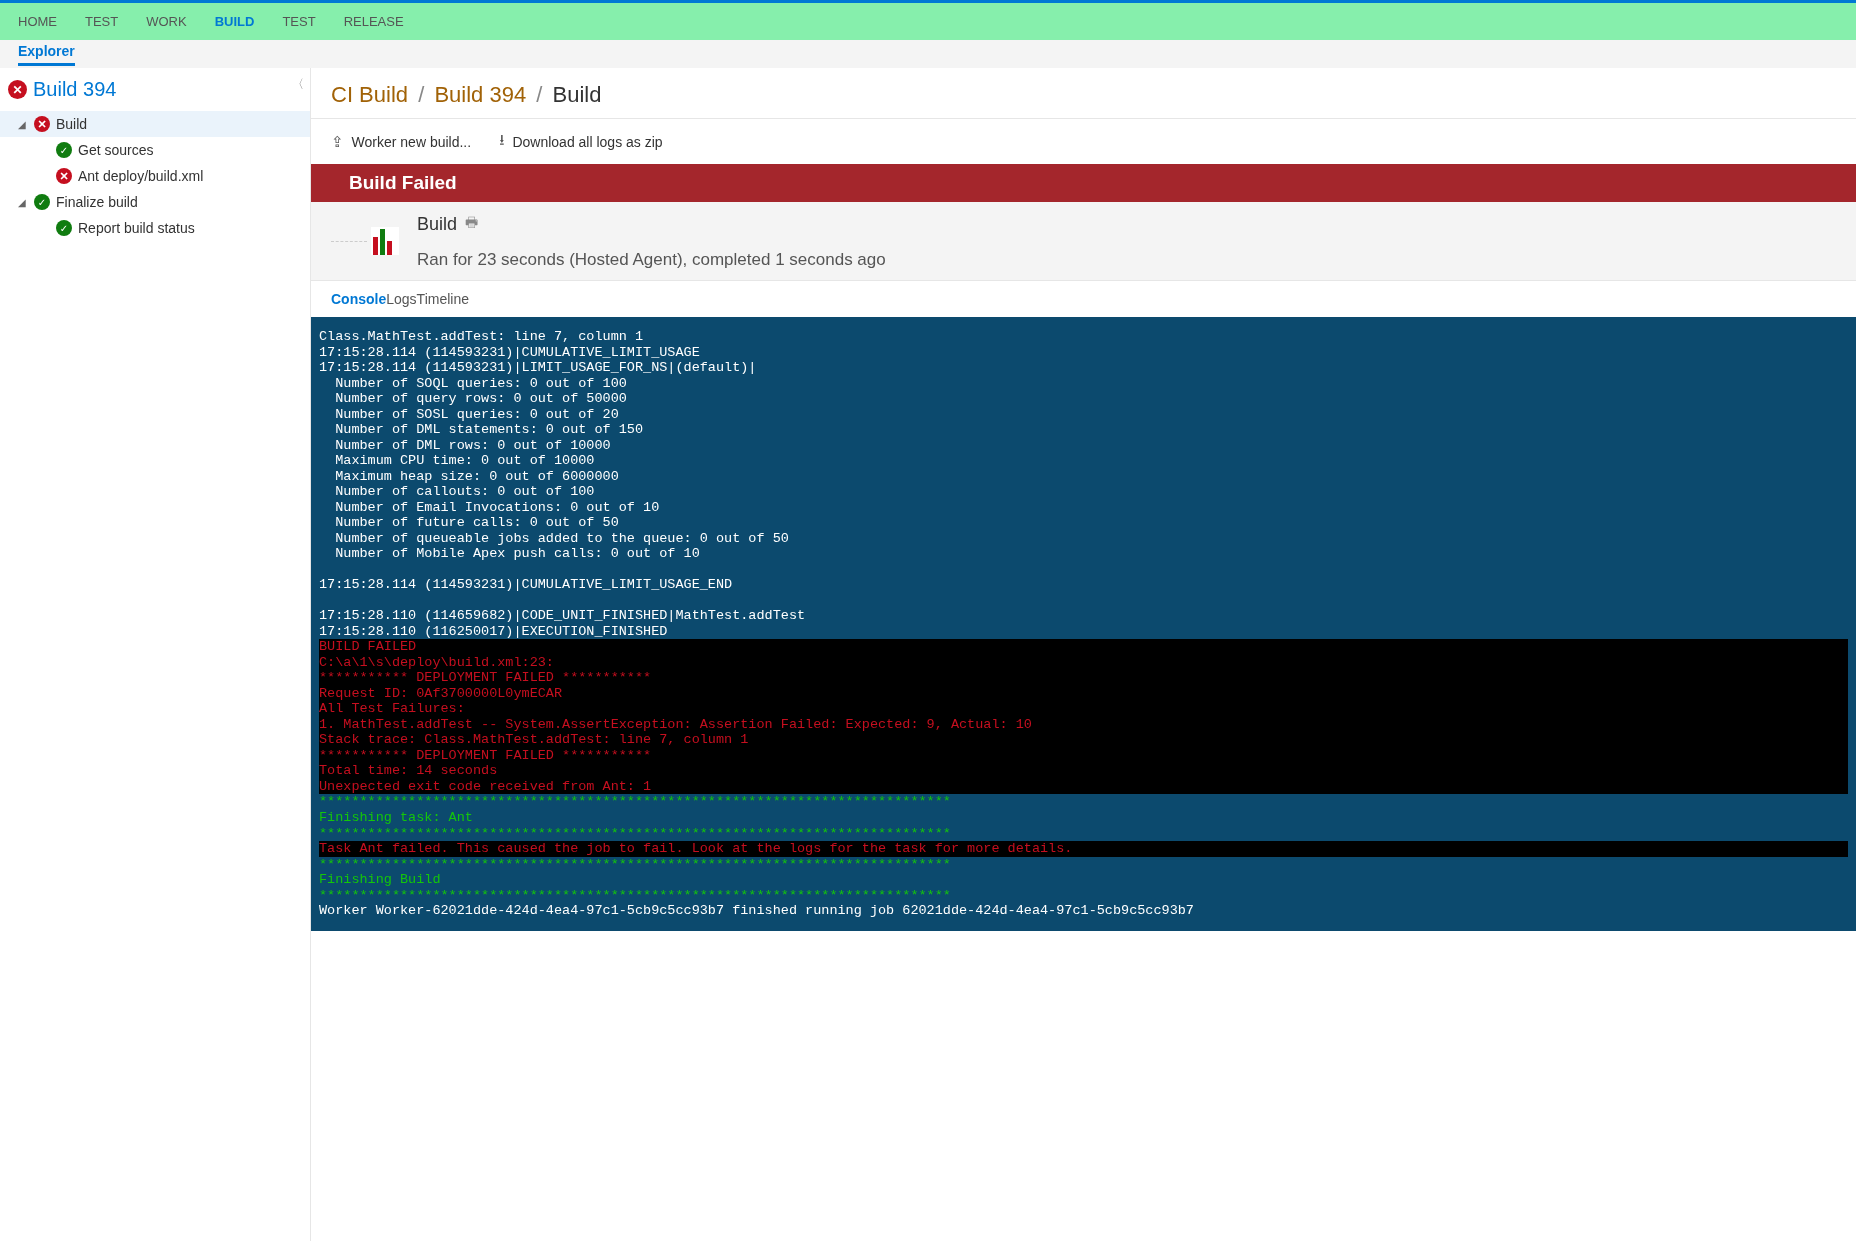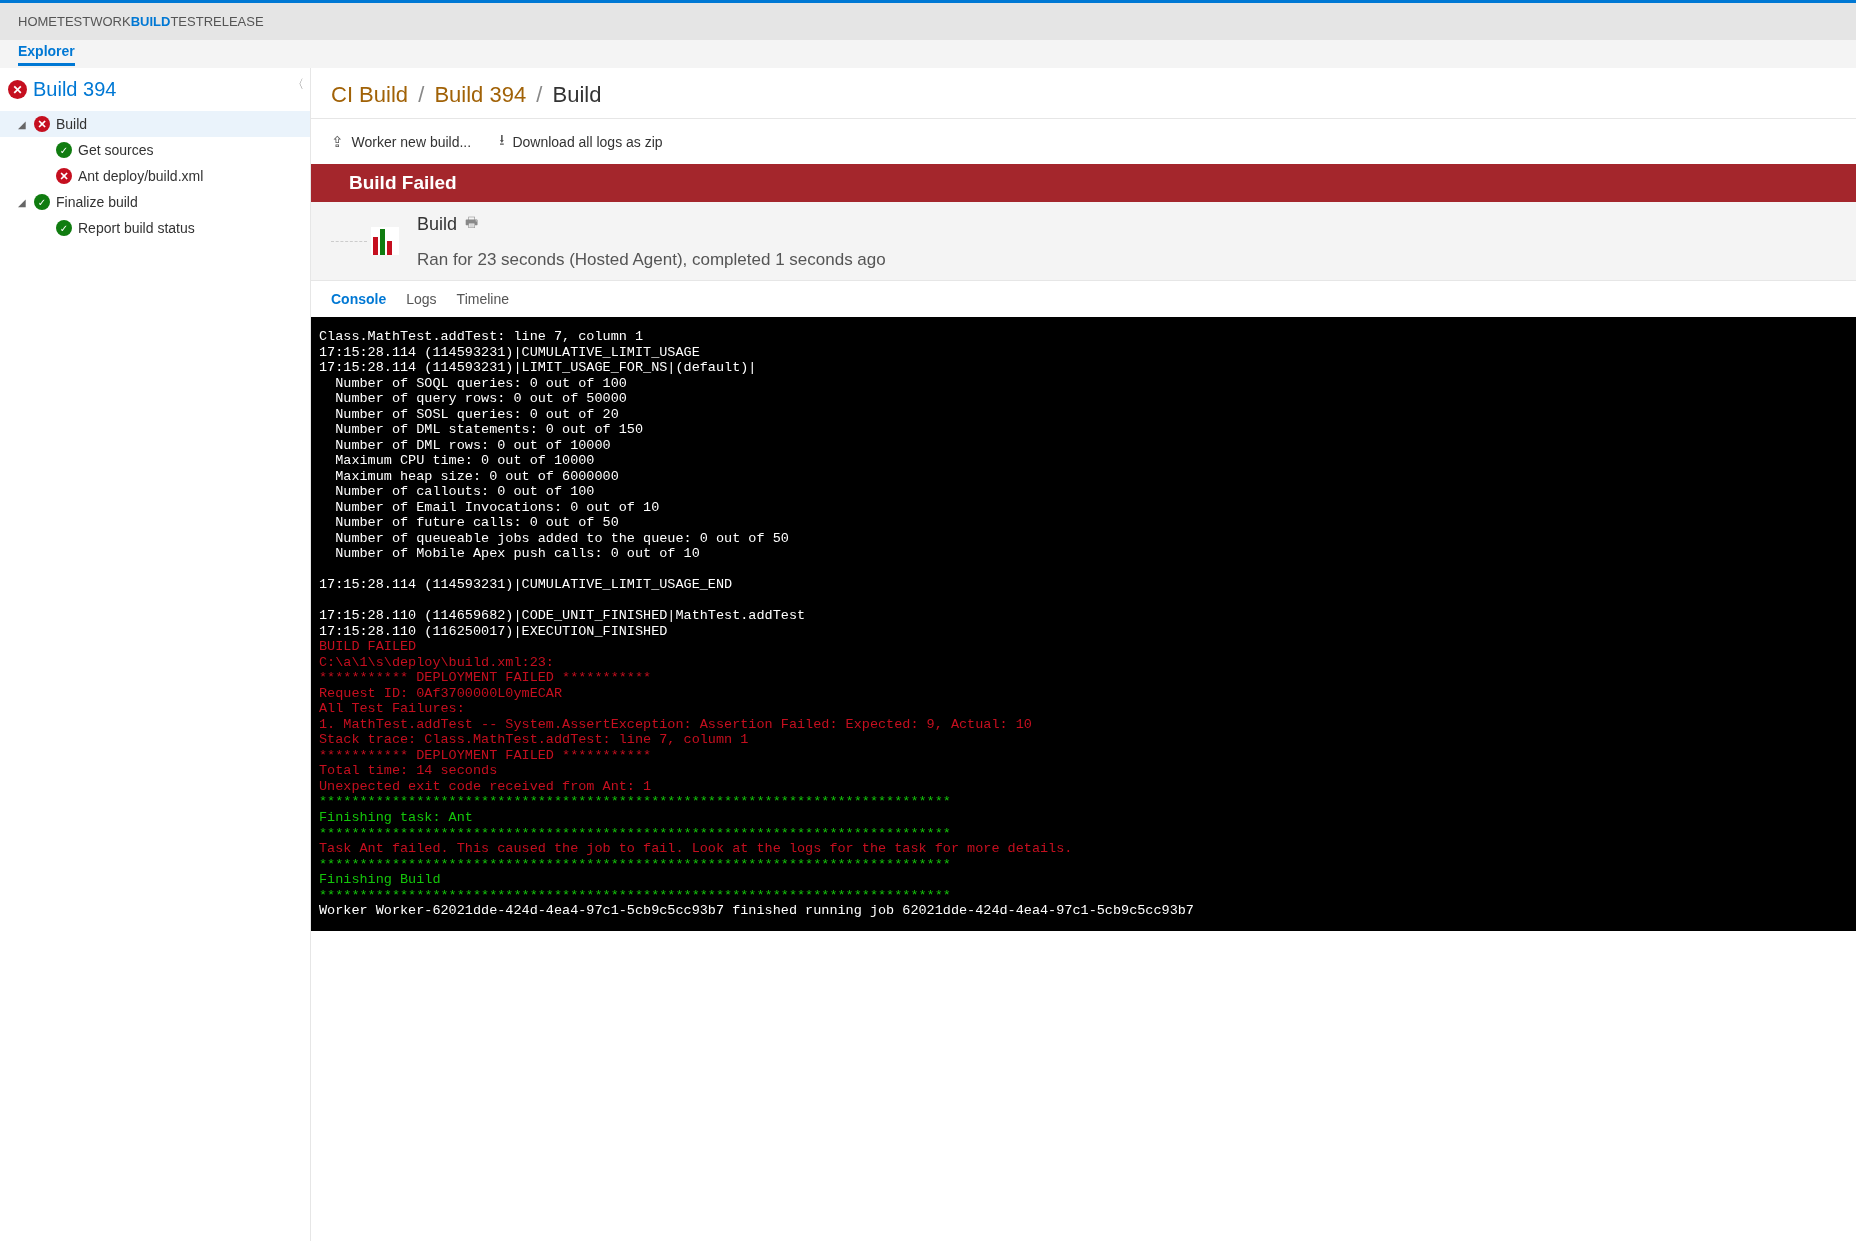--- a/index.html
+++ b/index.html
@@ -1,18 +1,18 @@
 <!DOCTYPE html>
 <html><head>
 <meta charset="utf-8">
 <style>
 * { margin: 0; padding: 0; box-sizing: border-box; }
 body { font-family: "Segoe UI", Arial, sans-serif; font-size: 13px; color: #333; background: #fff; overflow: hidden; }
 .top-accent { height: 3px; background: #0078d4; }
-.top-nav { height: 37px; background: #e5e5e5; display: flex; align-items: center; padding: 0 18px; font-size: 13px; color: #555; }
+.top-nav { height: 37px; background: #86efac; display: flex; align-items: center; padding: 0 18px; gap: 28px; font-size: 13px; color: #555; }
 .top-nav .tab { cursor: pointer; }
 .top-nav .tab.active { color: #0078d4; font-weight: 600; }
 .sub-nav { height: 28px; background: #f4f4f4; padding: 0 18px; display: flex; align-items: center; }
 .sub-nav .tab { color: #0078d4; font-weight: 600; padding-bottom: 4px; border-bottom: 3px solid #0078d4; font-size: 14px; }
 .main { display: flex; height: calc(100vh - 68px); }
 .sidebar { width: 311px; border-right: 1px solid #e6e6e6; overflow-y: auto; position: relative; }
 .collapse-btn { position: absolute; right: 6px; top: 8px; cursor: pointer; color: #888; font-size: 12px; }
 .sidebar-title { padding: 10px 8px 8px 8px; display: flex; align-items: center; gap: 6px; }
 .sidebar-title .label { color: #0078d4; font-size: 20px; font-weight: 300; }
 .tree { padding: 2px 0; }
@@ -27,24 +27,24 @@
 .breadcrumb .link { color: #a16207; }
 .breadcrumb .sep { color: #888; margin: 0 4px; }
 .toolbar { padding: 10px 20px; display: flex; gap: 28px; align-items: center; font-size: 14px; color: #333; }
 .toolbar .btn { display: flex; align-items: center; gap: 8px; cursor: pointer; }
 .status-bar { background: #a4262c; color: #fff; padding: 8px 38px; font-size: 19px; font-weight: 600; }
 .build-header { background: #f4f4f4; padding: 10px 20px 10px 60px; display: flex; align-items: center; gap: 18px; border-bottom: 1px solid #e6e6e6; position: relative; }
 .build-header::before { content: ""; position: absolute; left: 20px; top: 50%; width: 36px; border-top: 1px dashed #ccc; }
 .build-header .icon-holder { background: #fff; z-index: 1; padding: 0 2px; }
 .build-header .title-row { display: flex; align-items: center; gap: 8px; font-size: 18px; }
 .build-header .subtitle { color: #555; font-size: 17px; margin-top: 14px; }
-.result-tabs { display: flex; gap: 20px; padding: 10px 20px; font-size: 14px; text-align: center; }
+.result-tabs { display: flex; padding: 10px 20px; font-size: 14px; text-align: center; }
 .result-tabs .tab { cursor: pointer; color: #555; }
 .result-tabs .tab.active { color: #0078d4; font-weight: 600; }
-.console { background: #000000; padding: 12px 8px; font-family: Consolas, "Courier New", monospace; font-size: 13.5px; line-height: 1.15; white-space: pre; overflow-x: auto; }
+.console { background: #0c4a6e; padding: 12px 8px; font-family: Consolas, "Courier New", monospace; font-size: 13.5px; line-height: 1.15; white-space: pre; overflow-x: auto; }
 .console .w { color: #fff; }
 .console .r { color: #c50f1f; background: #000; display: block; }
 .console .g { color: #14c60a; }
 
 
 .ic-err { display:inline-flex; width:16px; height:16px; border-radius:50%; background:#c50f1f; align-items:center; justify-content:center; color:#fff; font-size:11px; font-weight:bold; }
 .ic-err::before { content:"✕"; }
 .ic-err.lg { width:19px; height:19px; font-size:12px; }
 .ic-ok { display:inline-flex; width:16px; height:16px; border-radius:50%; background:#107c10; align-items:center; justify-content:center; color:#fff; font-size:10px; }
 .ic-ok::before { content:"✓"; }

